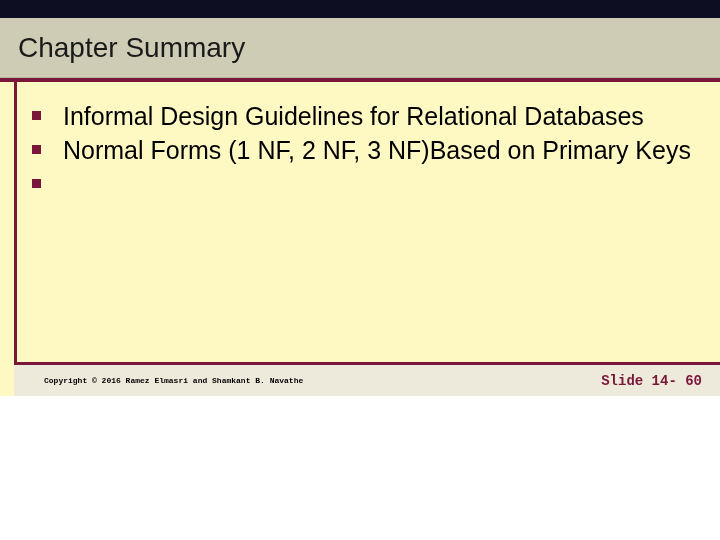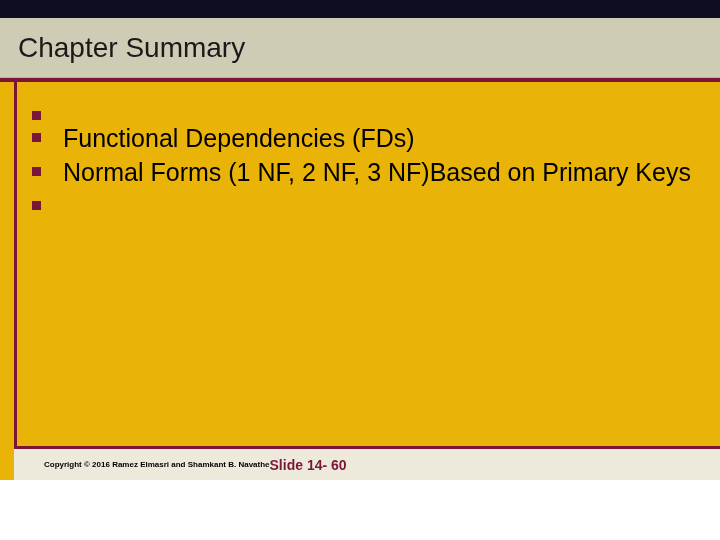--- a/index.html
+++ b/index.html
@@ -1,48 +1,45 @@
 <!DOCTYPE html>
 <html><head>
 <meta charset="utf-8">
 <style>
   * { margin: 0; padding: 0; box-sizing: border-box; }
   html, body { width: 720px; height: 540px; font-family: Arial, Helvetica, sans-serif; background: #fff; }
-  .slide { width: 720px; height: 480px; position: relative; background: #eab308; }
+  .slide { width: 720px; height: 396px; position: relative; background: #fef9c3; }
   .topbar { height: 18px; background: #0e0e23; }
   .title-strip { height: 60px; background: #cfccb5; display: flex; align-items: center; padding-left: 18px; border-bottom: 1px solid #b9b69f; }
   .title-strip h1 { font-size: 28px; font-weight: 400; color: #1a1a1a; font-family: Arial, Helvetica, sans-serif; }
   .thinrule { height: 4px; background: #7a163a; }
   .leftrule { position: absolute; left: 14px; top: 82px; bottom: 34px; width: 3px; background: #7a163a; }
   .content { position: absolute; left: 28px; right: 20px; top: 100px; }
   .item { display: flex; align-items: flex-start; margin-bottom: 2px; }
   .sq { width: 9px; height: 9px; background: #7a163a; flex-shrink: 0; margin-top: 11px; margin-right: 22px; margin-left: 4px; }
   .txt { font-size: 25px; line-height: 32px; color: #000; font-family: Arial, Helvetica, sans-serif; }
-  .footer-bar { position: absolute; left: 14px; right: 0; bottom: 0; height: 34px; border-top: 3px solid #7a163a; background: #eeeadb; display: flex; align-items: center; justify-content: flex-start; padding: 0 18px 0 30px; }
+  .footer-bar { position: absolute; left: 14px; right: 0; bottom: 0; height: 34px; border-top: 3px solid #7a163a; background: #eeeadb; display: flex; align-items: center; justify-content: space-between; padding: 0 18px 0 30px; font-family: Liberation Mono, monospace; }
   .copyright { font-size: 8px; color: #000; font-weight: bold; }
   .slidenum { font-size: 14px; font-weight: bold; color: #7a163a; }
 </style>
 </head>
 <body>
 
 <div class="slide">
   <div class="topbar"></div>
   <div class="title-strip">
     <h1>Chapter Summary</h1>
   </div>
   <div class="thinrule"></div>
   <div class="leftrule"></div>
 
   <div class="content">
     <div class="item">
       <div class="sq"></div>
-    </div>
-    <div class="item">
-      <div class="sq"></div>
-      <div class="txt">Functional Dependencies (FDs)</div>
+      <div class="txt">Informal Design Guidelines for Relational Databases</div>
     </div>
     <div class="item">
       <div class="sq"></div>
       <div class="txt">Normal Forms (1 NF, 2 NF, 3 NF)Based on Primary Keys</div>
     </div>
     <div class="item">
       <div class="sq"></div>
     </div>
   </div>
 

